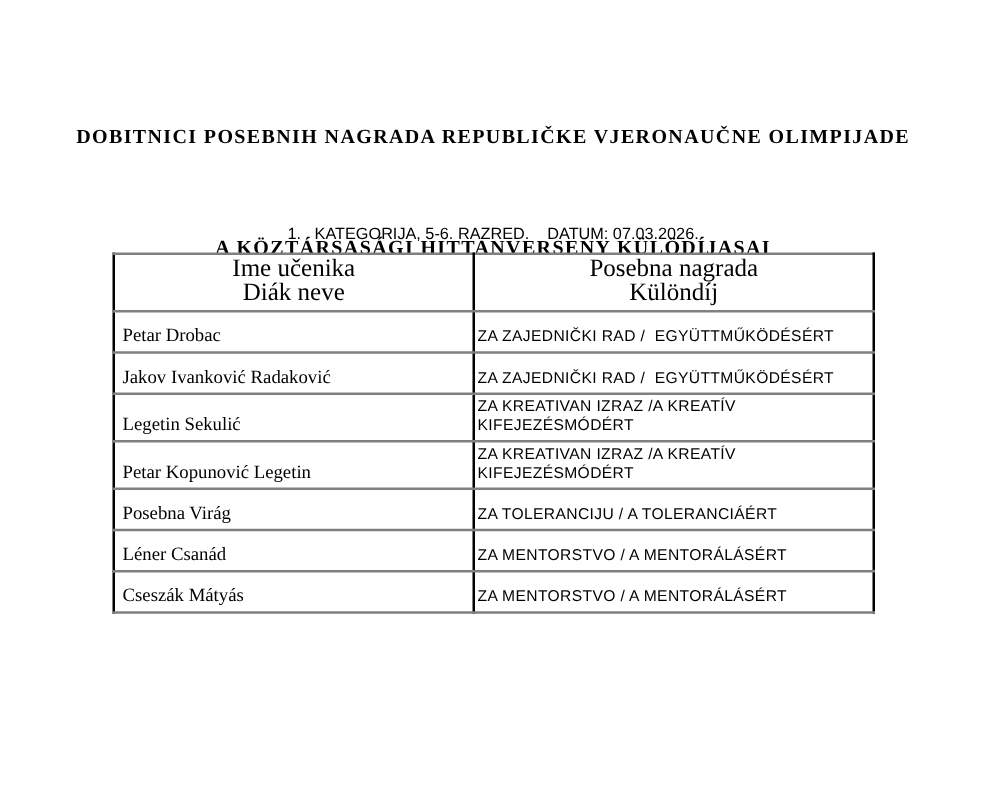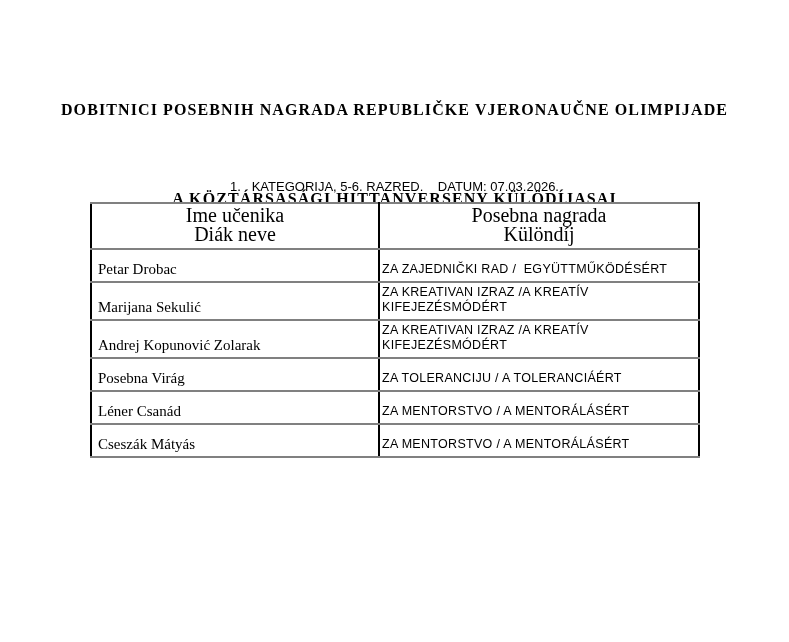--- a/index.html
+++ b/index.html
@@ -103,27 +103,31 @@
       <tr class="header-row">
         <th class="col-header">Ime učenika
 Diák neve</th>
         <th class="col-header">Posebna nagrada
 Különdíj</th>
       </tr>
       <tr>
         <td class="name-cell">Petar Drobac</td>
         <td class="award-cell">ZA ZAJEDNIČKI RAD /  EGYÜTTMŰKÖDÉSÉRT</td>
       </tr>
+      <tr>
+        <td class="name-cell">Jakov Ivanković Radaković</td>
+        <td class="award-cell">ZA ZAJEDNIČKI RAD /  EGYÜTTMŰKÖDÉSÉRT</td>
+      </tr>
       <tr class="tall">
-        <td class="name-cell">Marijana Sekulić</td>
+        <td class="name-cell">Legetin Sekulić</td>
         <td class="award-cell">ZA KREATIVAN IZRAZ /A KREATÍV
 KIFEJEZÉSMÓDÉRT</td>
       </tr>
       <tr class="tall">
-        <td class="name-cell">Andrej Kopunović Zolarak</td>
+        <td class="name-cell">Petar Kopunović Legetin</td>
         <td class="award-cell">ZA KREATIVAN IZRAZ /A KREATÍV
 KIFEJEZÉSMÓDÉRT</td>
       </tr>
       <tr>
         <td class="name-cell">Posebna Virág</td>
         <td class="award-cell">ZA TOLERANCIJU / A TOLERANCIÁÉRT</td>
       </tr>
       <tr>
         <td class="name-cell">Léner Csanád</td>
         <td class="award-cell">ZA MENTORSTVO / A MENTORÁLÁSÉRT</td>

